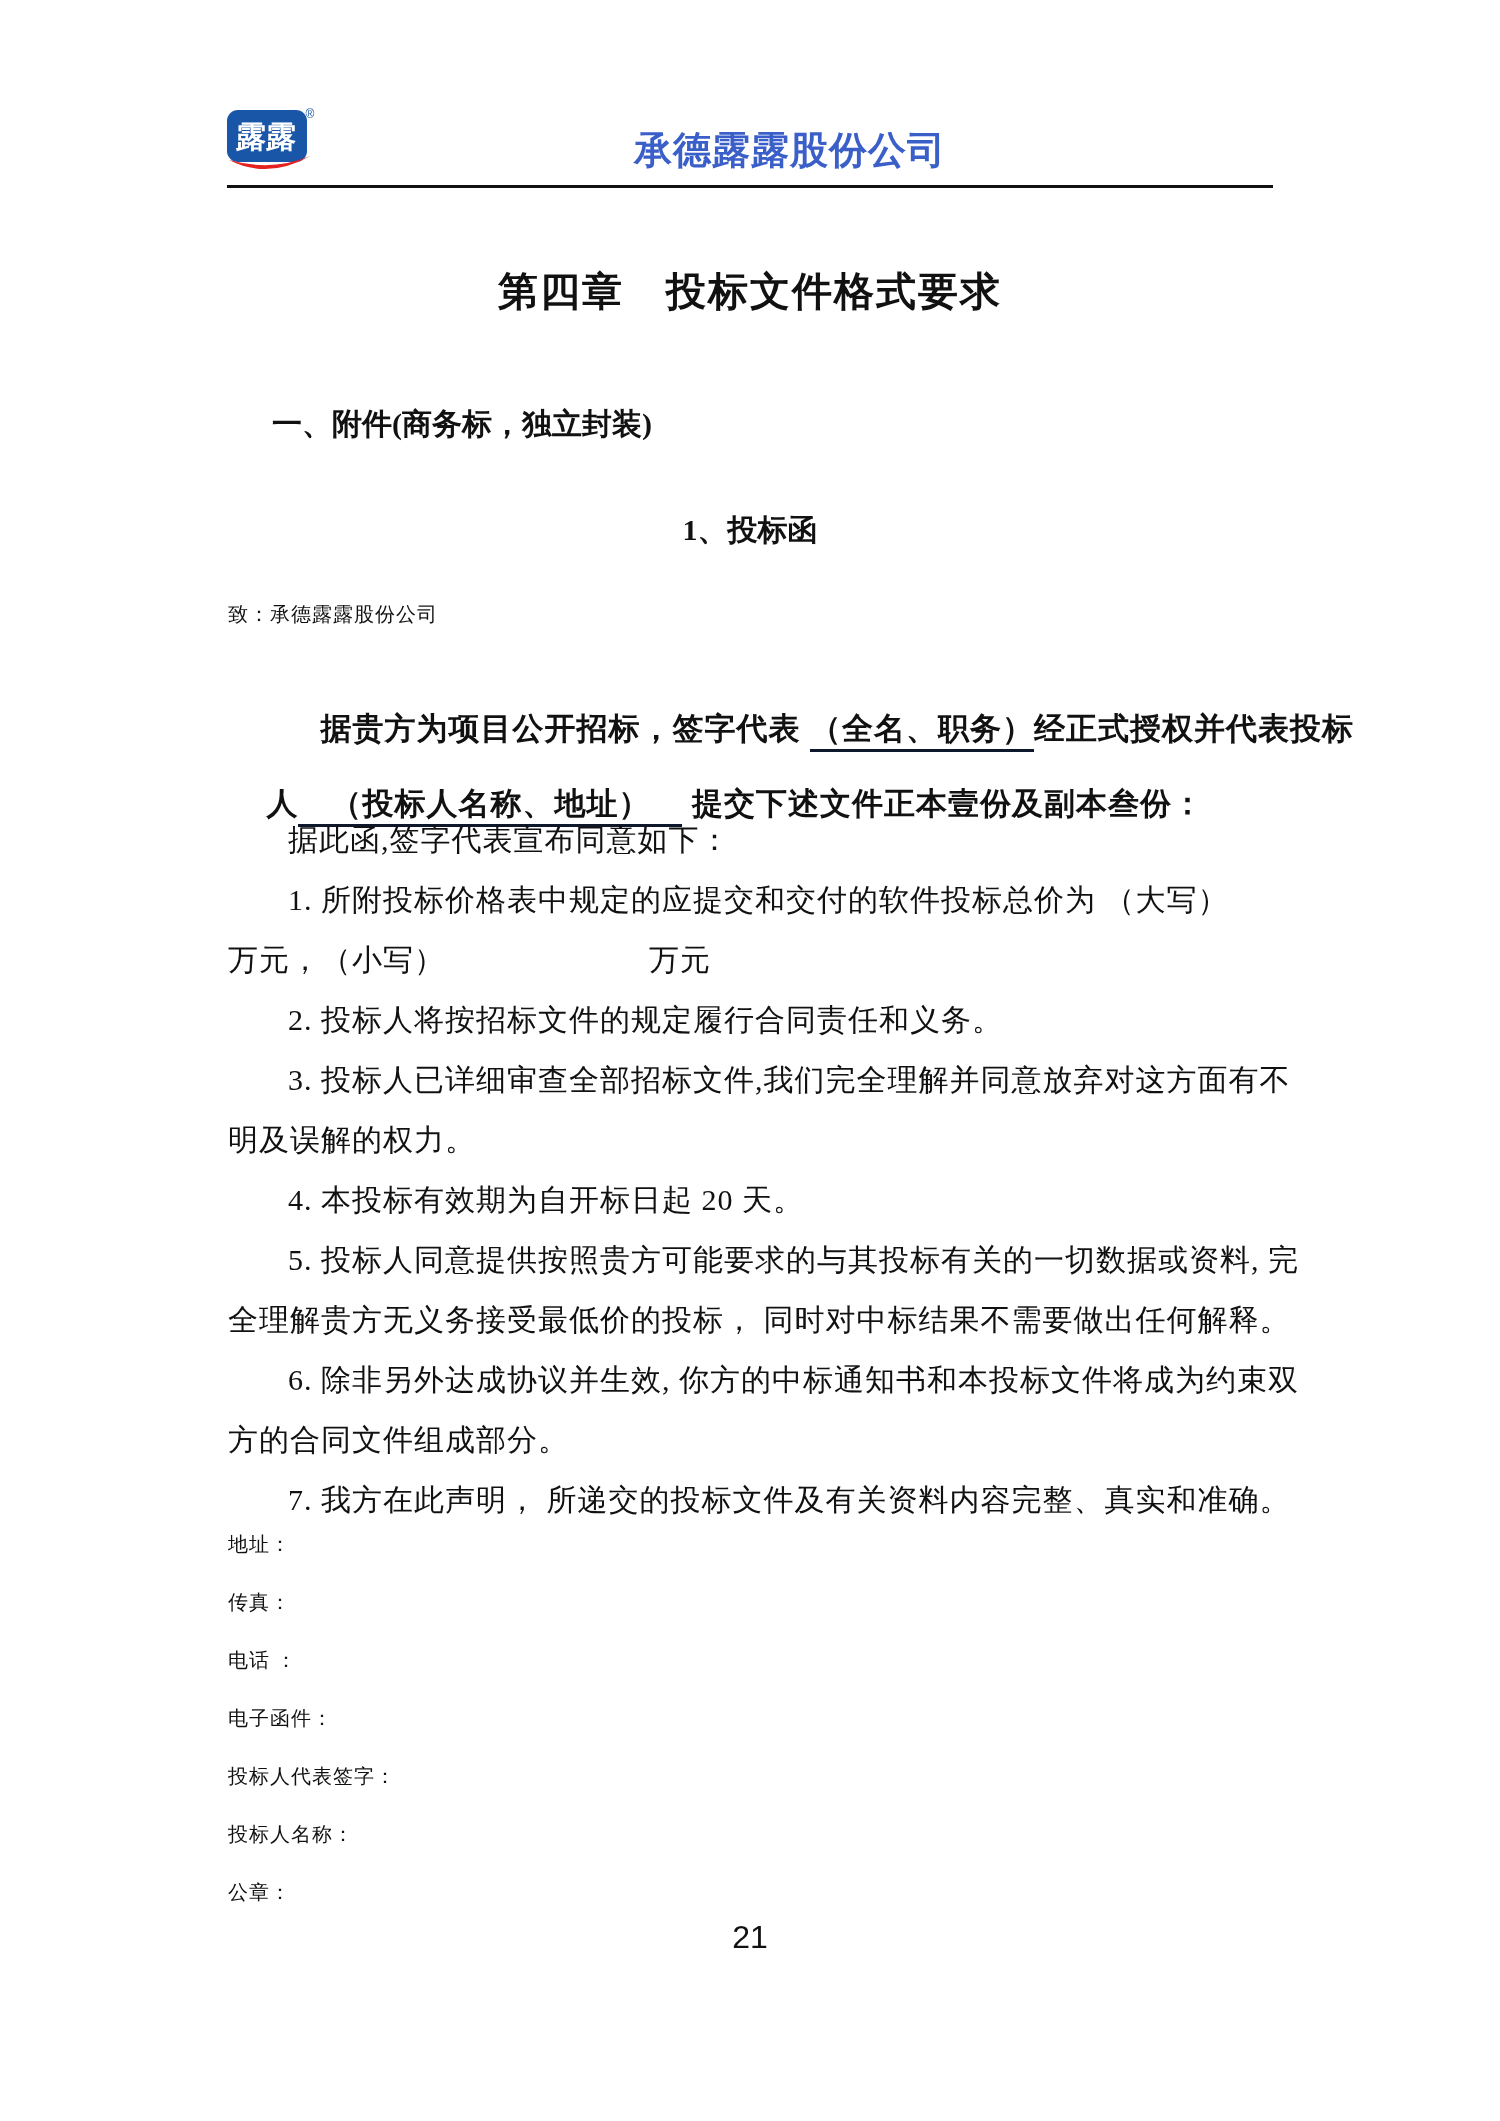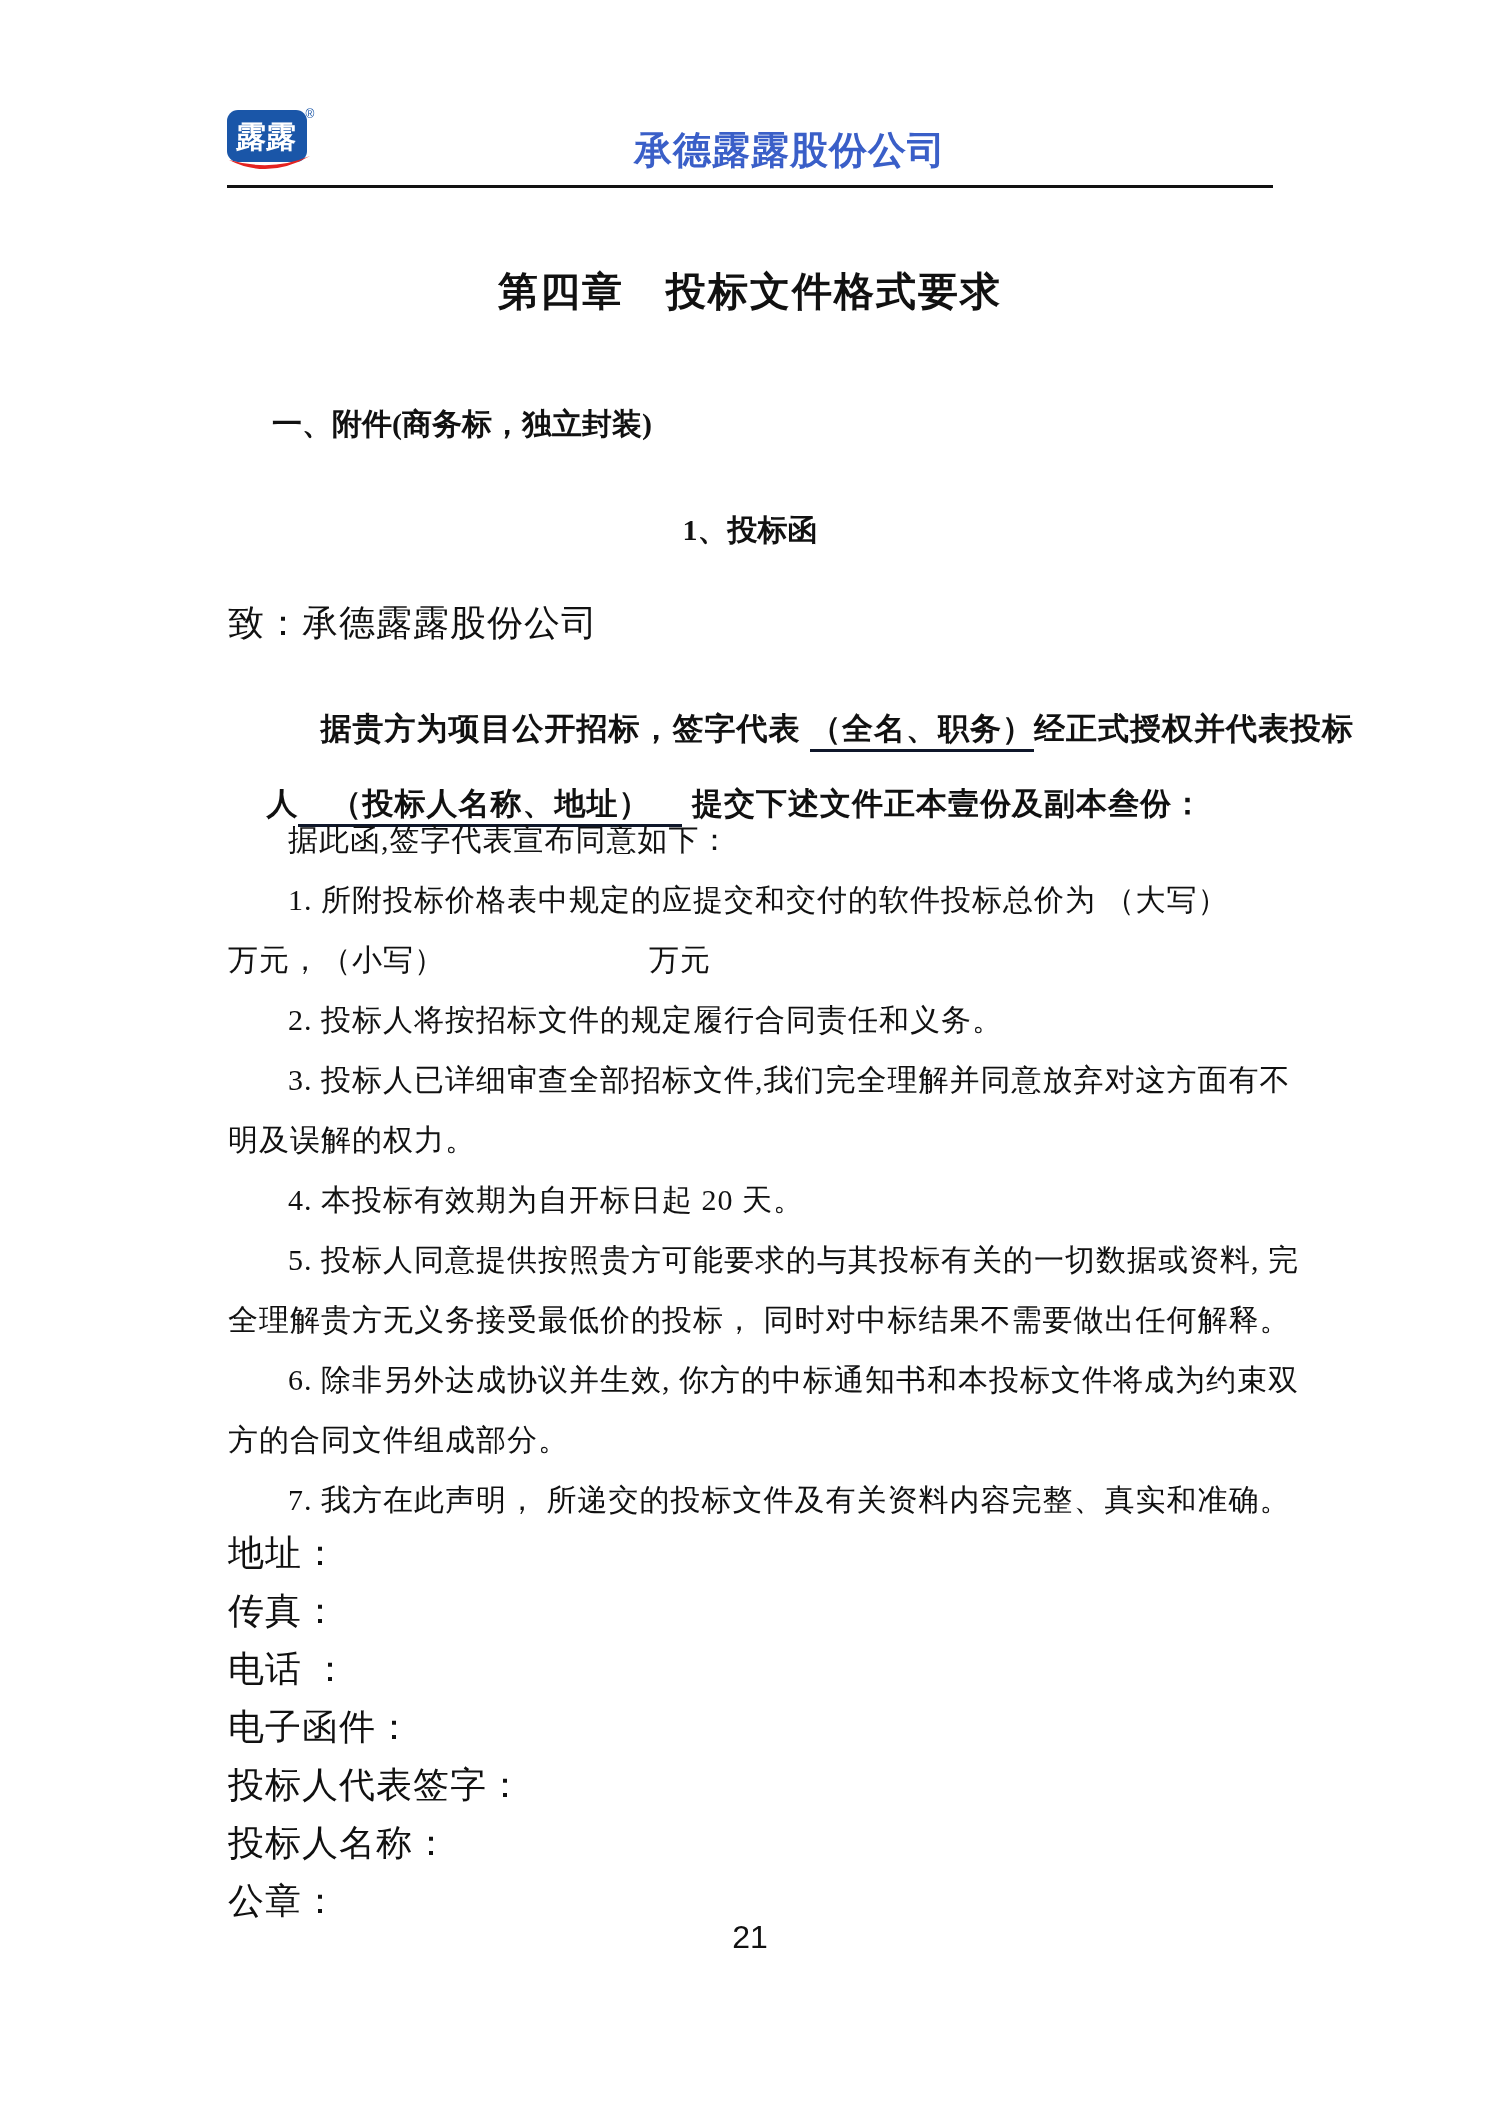--- a/index.html
+++ b/index.html
@@ -13,21 +13,21 @@
     overflow:hidden;
   }
   .line{
     position:absolute;
     left:228px;
     white-space:pre;
     line-height:1.2;
   }
   .center{left:0;width:1500px;text-align:center;}
   .song{font-size:30px;letter-spacing:1px;}
-  .kai{font-size:36px;letter-spacing:1px;}
+  .kai{font-size:20px;letter-spacing:1px;}
   .hei{
     font-family:"Liberation Sans","DejaVu Sans",sans-serif;
     font-weight:700;font-size:31px;letter-spacing:1px;
   }
   .indent{padding-left:60px;}
   .u{border-bottom:3px solid #0f172a;padding-bottom:3px;}
   .company{
     top:128px;
     font-family:"Liberation Sans","DejaVu Sans",sans-serif;
     font-weight:700;font-size:38px;letter-spacing:1px;

